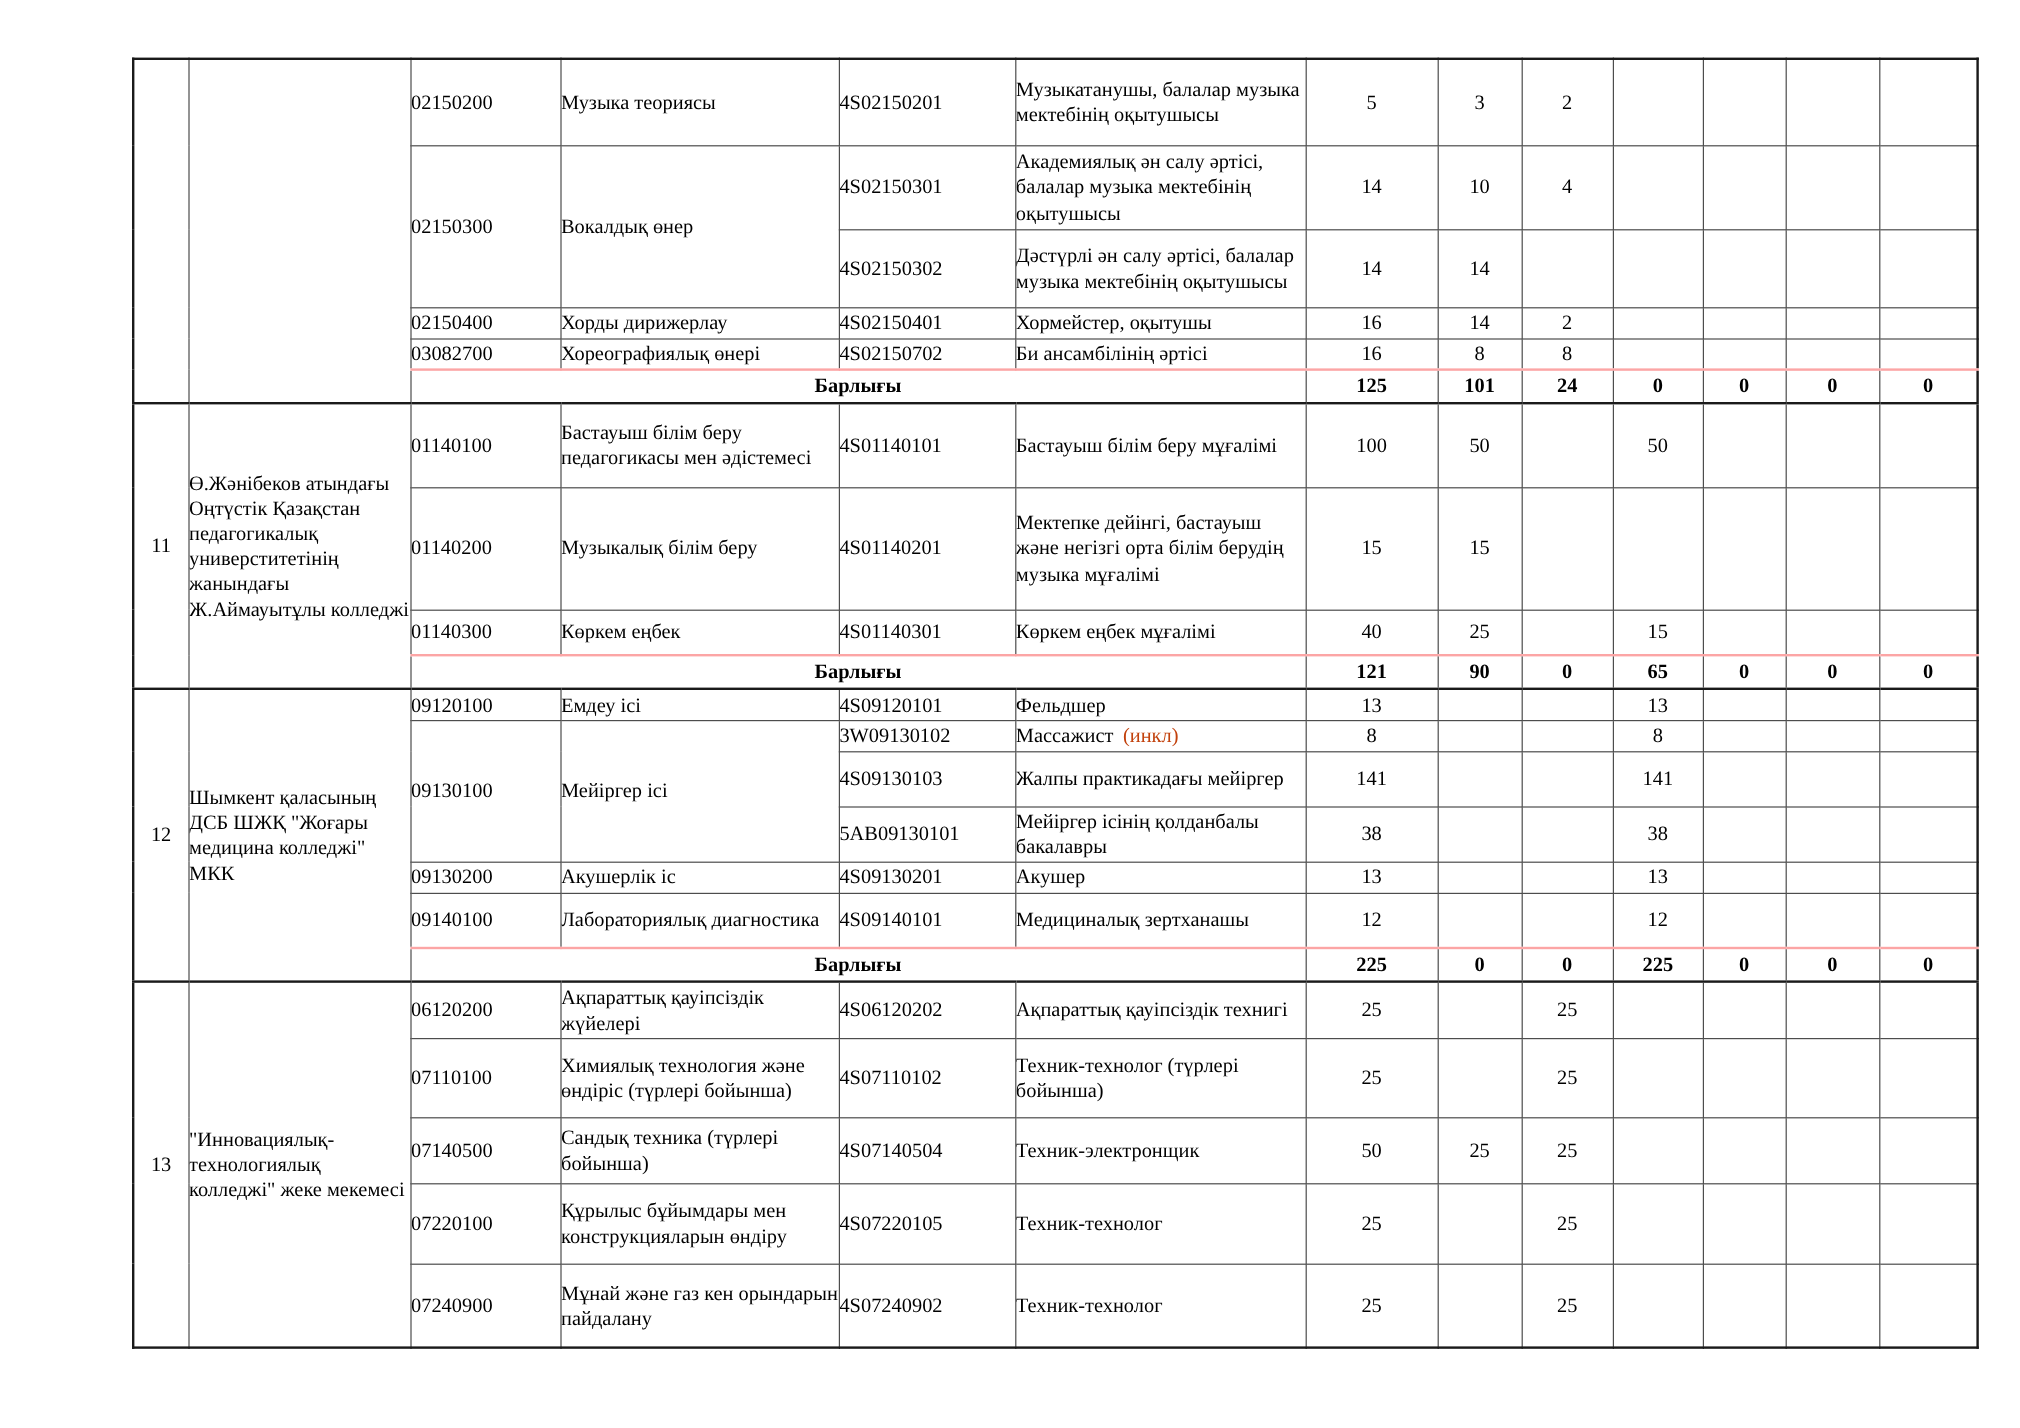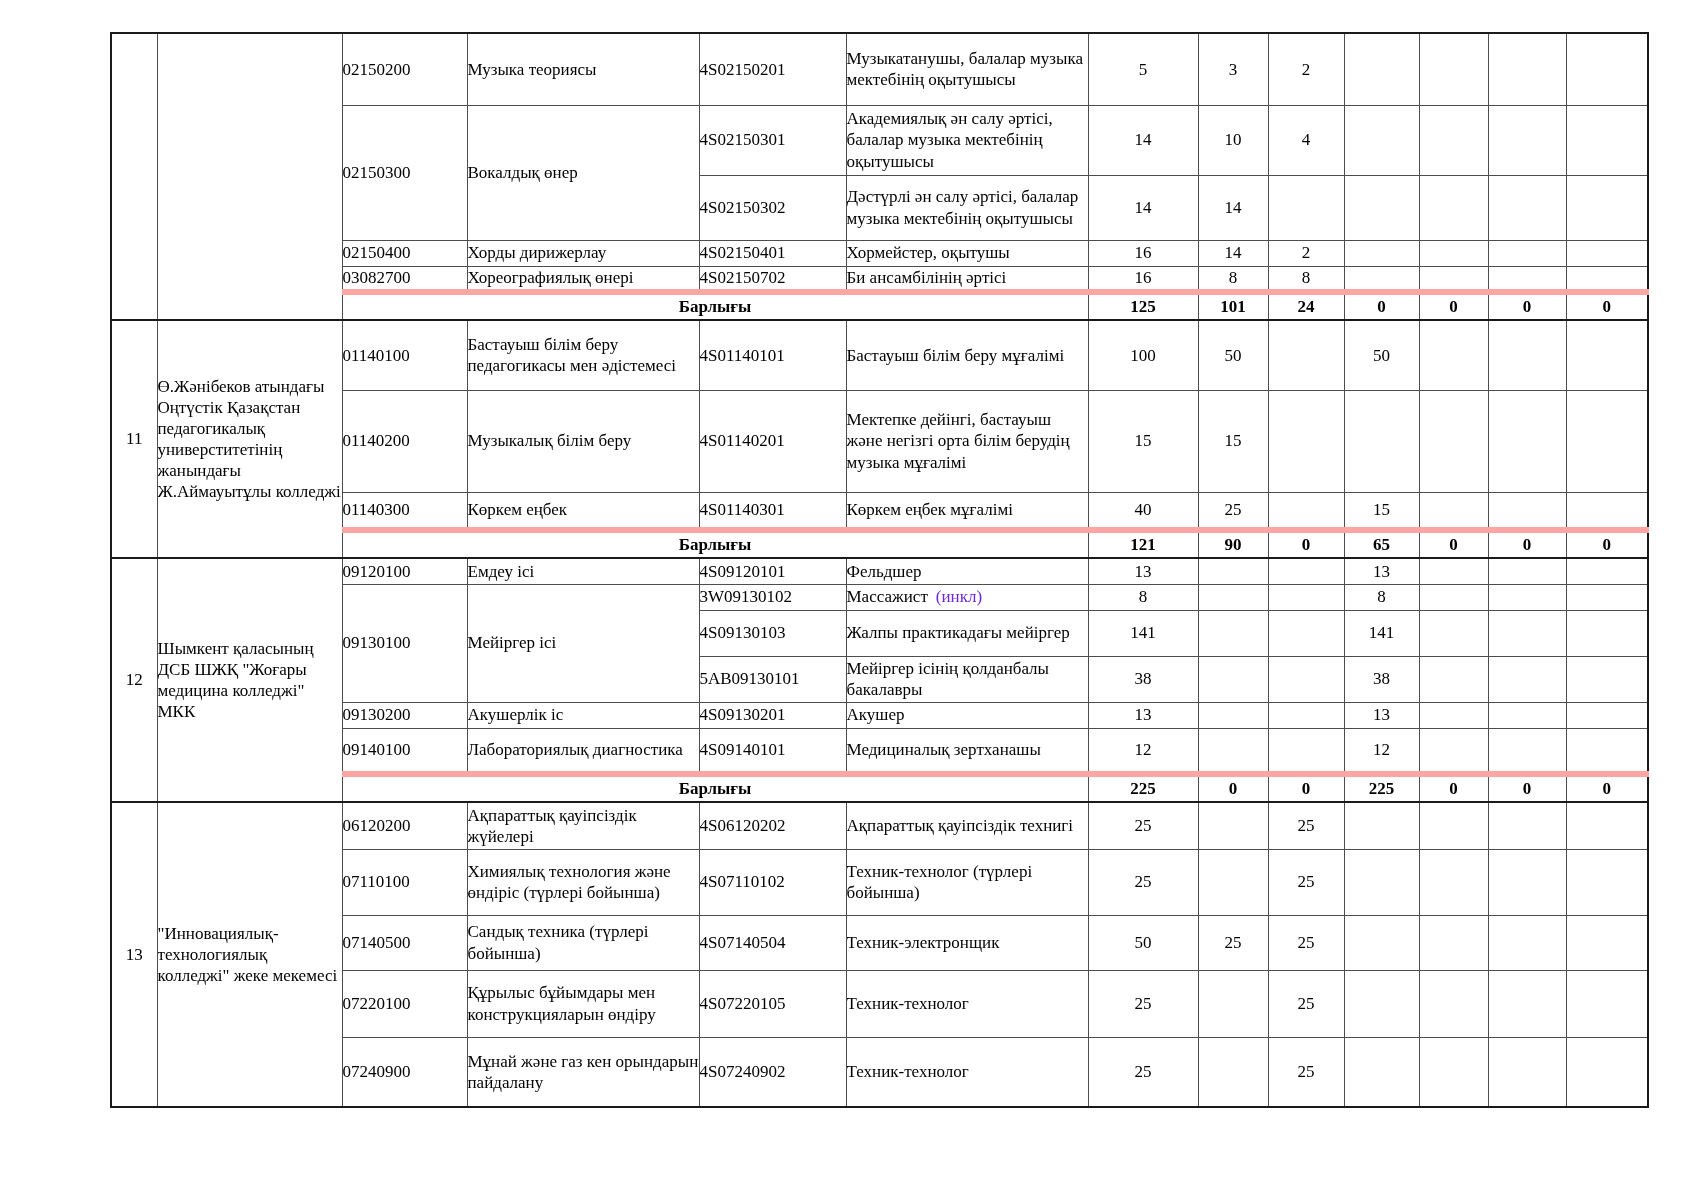--- a/index.html
+++ b/index.html
@@ -14,46 +14,46 @@
   }
   .page {
     position: relative;
     width: 1683px;
     height: 1190px;
     background: #ffffff;
   }
   table.doc {
     position: absolute;
     left: 110px;
-    top: 32px;
+    top: 48px;
     border-collapse: collapse;
     table-layout: fixed;
     width: 1537px;
     font-size: 17px;
     line-height: 1.24;
     border: 2px solid #1a1a1a;
   }
   table.doc td {
     border: 1px solid #4d4d4d;
     vertical-align: middle;
     padding: 0;
     overflow: hidden;
   }
   tr.sec-top > td { border-top: 2px solid #1a1a1a; }
-  tr.rule-top > td { border-top: 6px solid #fca5a5; }
+  tr.rule-top > td { border-top: 2px solid #fca5a5; }
   td.cA { text-align: center; vertical-align: middle; margin-top: 32px; }
   td.cB { text-align: left; vertical-align: middle; padding: 2px 9px; }
   td.code, td.spec, td.qc, td.qn {
     vertical-align: top;
     text-align: left;
     padding: 1px 5px 2px 10px;
   }
   td.v { text-align: center; vertical-align: middle; }
   td.tl, td.tv { font-weight: bold; text-align: center; vertical-align: middle; }
-  .note-red { color: #6d28d9; margin-left: 8px; }
+  .note-red { color: #c2410c; margin-left: 8px; }
 </style>
 </head>
 <body>
 
 <div class="page">
 <table class="doc">
   <colgroup>
     <col style="width:46px">
         <col style="width:185px">
         <col style="width:125px">

